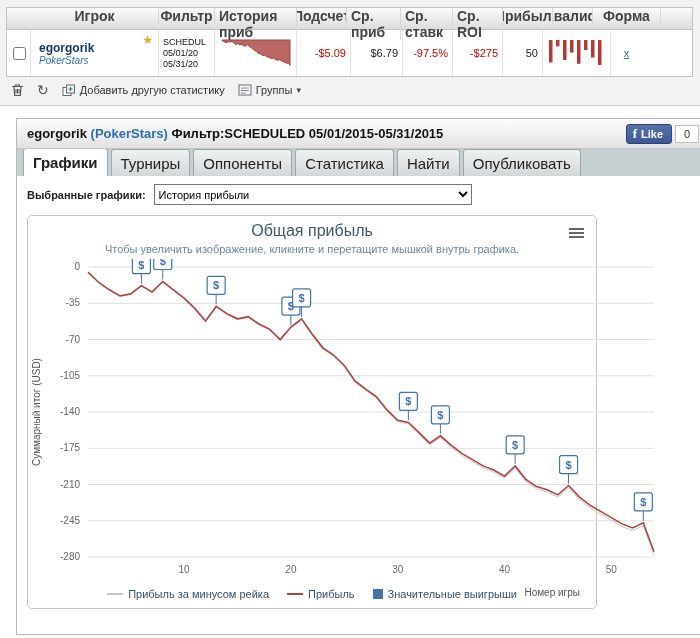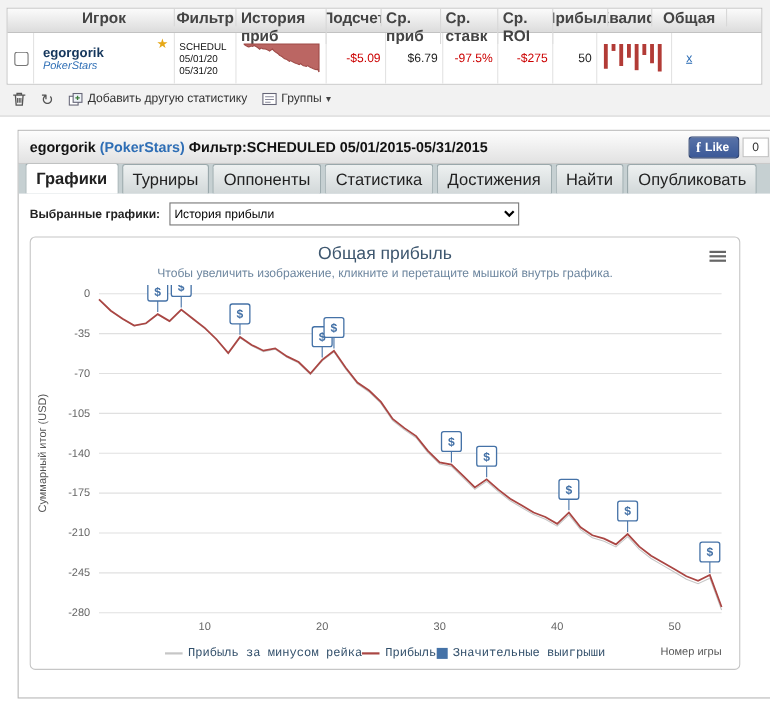--- a/index.html
+++ b/index.html
@@ -60,30 +60,30 @@
   .tab { font-size:15px; color:#222; background:linear-gradient(#eef1f1,#d2d8d9);
     border:1px solid #9aa8ab; border-bottom:none; border-radius:3px 3px 0 0;
     padding:5px 9px 4px; margin-right:3px; cursor:pointer; white-space:nowrap; }
   .tab.active { background:#fff; font-weight:bold; padding-bottom:5px; }
   .content { padding:8px 10px; }
   .controls { font-size:11px; display:flex; align-items:center; }
   .controls-label { font-weight:bold; }
   .chart-select { margin-left:8px; width:318px; height:21px; font-size:11px;
     font-family:"Liberation Sans", sans-serif; border:1px solid #777; background:#fff; }
   
-  .chart-box { margin-top:10px; width:646px; border:1px solid #c6c6c6; border-radius:5px;
+  .chart-box { margin-top:10px; width:570px; border:1px solid #c6c6c6; border-radius:5px;
     position:relative; padding:6px 0 4px; background:#fff; }
   .chart-title { text-align:center; font-size:16px; color:#3E576F; }
   .chart-subtitle { text-align:center; font-size:11px; color:#6D869F; margin-top:3px; }
   .burger { position:absolute; top:10px; right:12px; width:15px; cursor:pointer; }
   .burger div { height:2px; background:#666; margin:2px 0; }
   #chart-svg { display:block; margin:4px auto 0; font-family:"Liberation Sans", sans-serif; }
   .legend-row { position:relative; height:20px; margin-top:1px; }
-  .legend-items { display:flex; justify-content:center; align-items:center;
-    font-size:11px; color:#33506b; height:100%;font-family:Liberation Mono, monospace; }
+  .legend-items { display:flex; justify-content:center; gap:18px; align-items:center;
+    font-size:11px; color:#33506b; height:100%; }
   .legend-item { display:flex; align-items:center; gap:5px; cursor:pointer; }
   .leg-line { display:inline-block; width:16px; height:2px; }
   .leg-sq { display:inline-block; width:10px; height:10px; }
   .x-axis-title { position:absolute; right:16px; top:3px; font-size:10px; color:#555; }
 </style>
 </head>
 <body>
 
 <div class="top-section">
   <div class="stats-table">
@@ -91,21 +91,21 @@
       <div class="hc c-check"></div>
       <div class="hc c-player">Игрок</div>
       <div class="hc c-filter">Фильтр</div>
       <div class="hc c-history">История приб</div>
       <div class="hc c-count">Подсчет</div>
       <div class="hc c-avgprofit">Ср. приб</div>
       <div class="hc c-avgstake">Ср. ставк</div>
       <div class="hc c-roi">Ср. ROI</div>
       <div class="hc c-profit">Прибыль</div>
       <div class="hc c-qualify">Квалиф</div>
-      <div class="hc c-form">Общая</div>
+      <div class="hc c-form">Форма</div>
       <div class="hc c-close"></div>
     </div>
     <div class="t-row">
       <div class="rc c-check">
         <input type="checkbox" style="">
       </div>
       <div class="rc c-player player-cell">
         <span class="player-name">egorgorik</span>
         <span class="player-site">PokerStars</span>
         <span class="star">★</span>
@@ -183,21 +183,20 @@
       </span>
       <span class="fb-count">0</span>
     </span>
   </div>
 
   <div class="tab-bar">
     <span class="tab active">Графики</span>
     <span class="tab">Турниры</span>
     <span class="tab">Оппоненты</span>
     <span class="tab">Статистика</span>
-    <span class="tab">Достижения</span>
     <span class="tab">Найти</span>
     <span class="tab">Опубликовать</span>
   </div>
 
   <div class="content">
     <div class="controls">
       <span class="controls-label">Выбранные графики:</span>
       <select class="chart-select">
         <option>История прибыли</option>
       </select>

